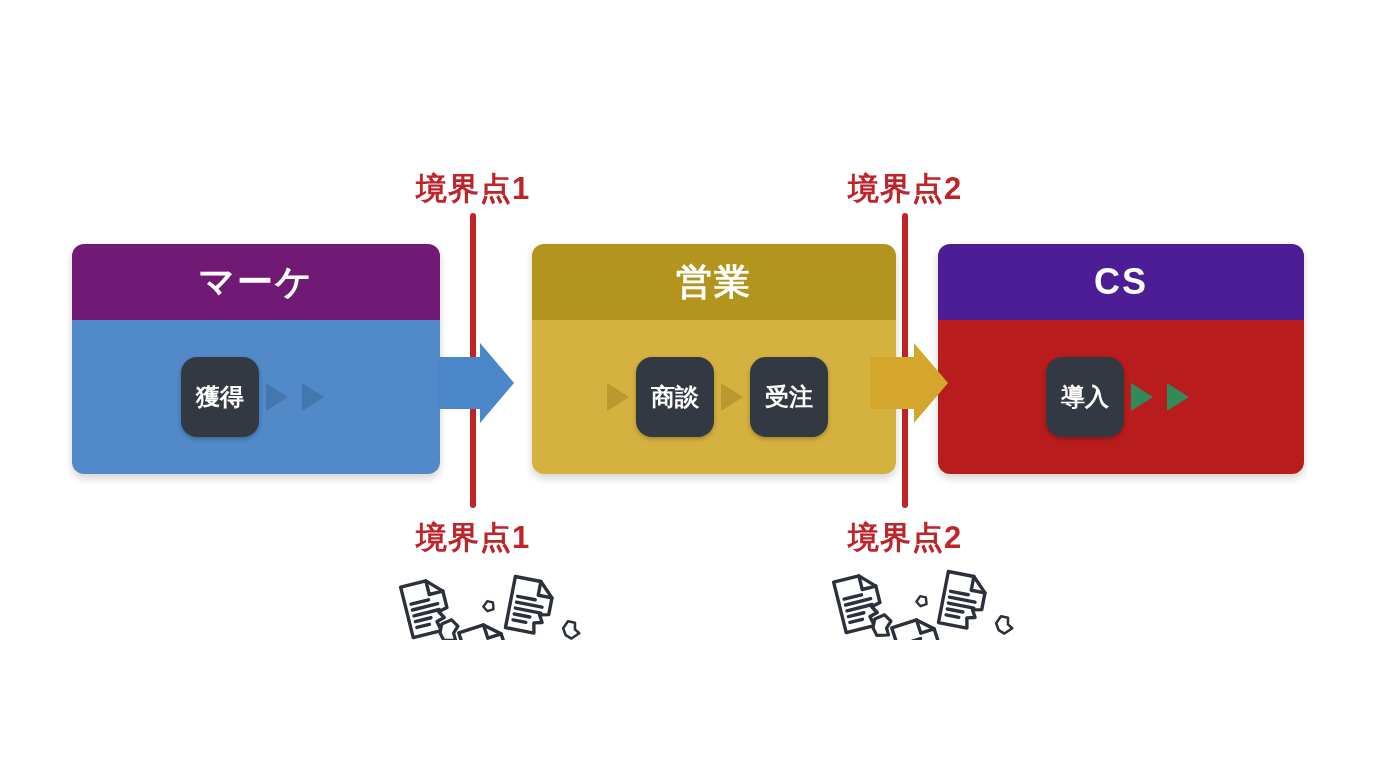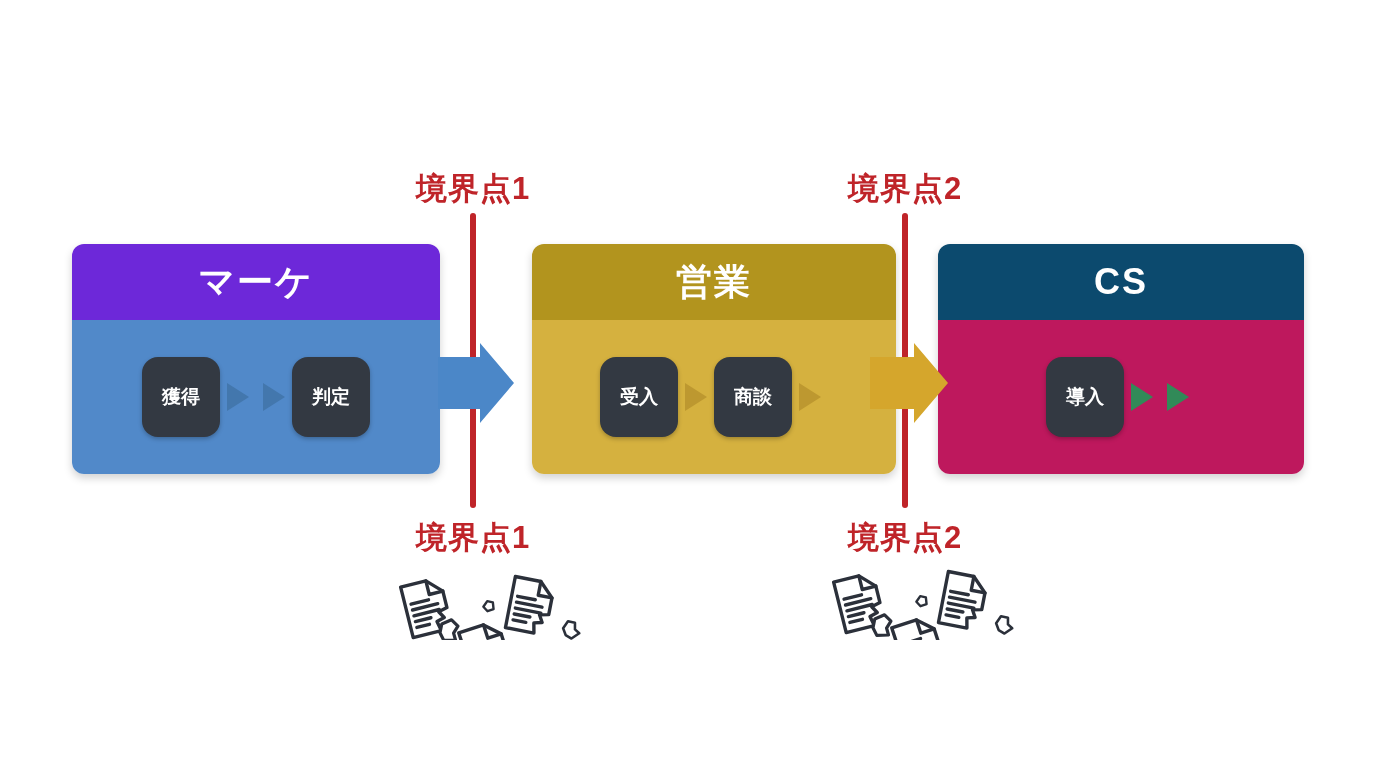--- a/index.html
+++ b/index.html
@@ -12,27 +12,27 @@
     position:absolute;top:244px;height:230px;border-radius:12px;overflow:hidden;
     box-shadow:0 4px 8px rgba(0,0,0,0.18);
   }
   .stage-header{
     height:76px;display:flex;align-items:center;justify-content:center;
     color:#ffffff;font-size:36px;font-weight:bold;letter-spacing:2px;
   }
   .stage-body{
     height:154px;display:flex;align-items:center;justify-content:center;
   }
-  .mk-h{background:#6d28d9}.mk-b{background:#5189c9}
+  .mk-h{background:#701a75}.mk-b{background:#5189c9}
   .sl-h{background:#b2941e}.sl-b{background:#d5b13f}
-  .cs-h{background:#0c4a6e}.cs-b{background:#be185d}
+  .cs-h{background:#4c1d95}.cs-b{background:#b91c1c}
   .step{
     width:78px;height:80px;background:#333942;border-radius:16px;
     display:flex;align-items:center;justify-content:center;
-    color:#ffffff;font-size:19px;font-weight:bold;
+    color:#ffffff;font-size:24px;font-weight:bold;
     box-shadow:0 2px 4px rgba(0,0,0,0.25);
   }
   .tri{
     width:0;height:0;margin:0 7px;
     border-top:14px solid transparent;border-bottom:14px solid transparent;
     border-left:22px solid;
   }
   .mk-t{border-left-color:#4377ad}
   .sl-t{border-left-color:#bd9830}
   .cs-t{border-left-color:#318a58}
@@ -64,33 +64,32 @@
   <div class="blabel" style="left:820px;top:517px">境界点2</div>
 
   <div class="stage" style="left:72px;width:368px">
     <div class="stage-header mk-h">
       <span>マーケ</span>
     </div>
     <div class="stage-body mk-b">
       <div class="step">獲得</div>
       <div class="tri mk-t"></div>
       <div class="tri mk-t"></div>
-      <div class="step">判定</div>
     </div>
   </div>
 
   <div class="stage" style="left:532px;width:364px">
     <div class="stage-header sl-h">
       <span>営業</span>
     </div>
     <div class="stage-body sl-b">
-      <div class="step">受入</div>
       <div class="tri sl-t"></div>
       <div class="step">商談</div>
       <div class="tri sl-t"></div>
+      <div class="step">受注</div>
     </div>
   </div>
 
   <div class="stage" style="left:938px;width:366px">
     <div class="stage-header cs-h">
       <span>CS</span>
     </div>
     <div class="stage-body cs-b">
       <div class="step">導入</div>
       <div class="tri cs-t"></div>

